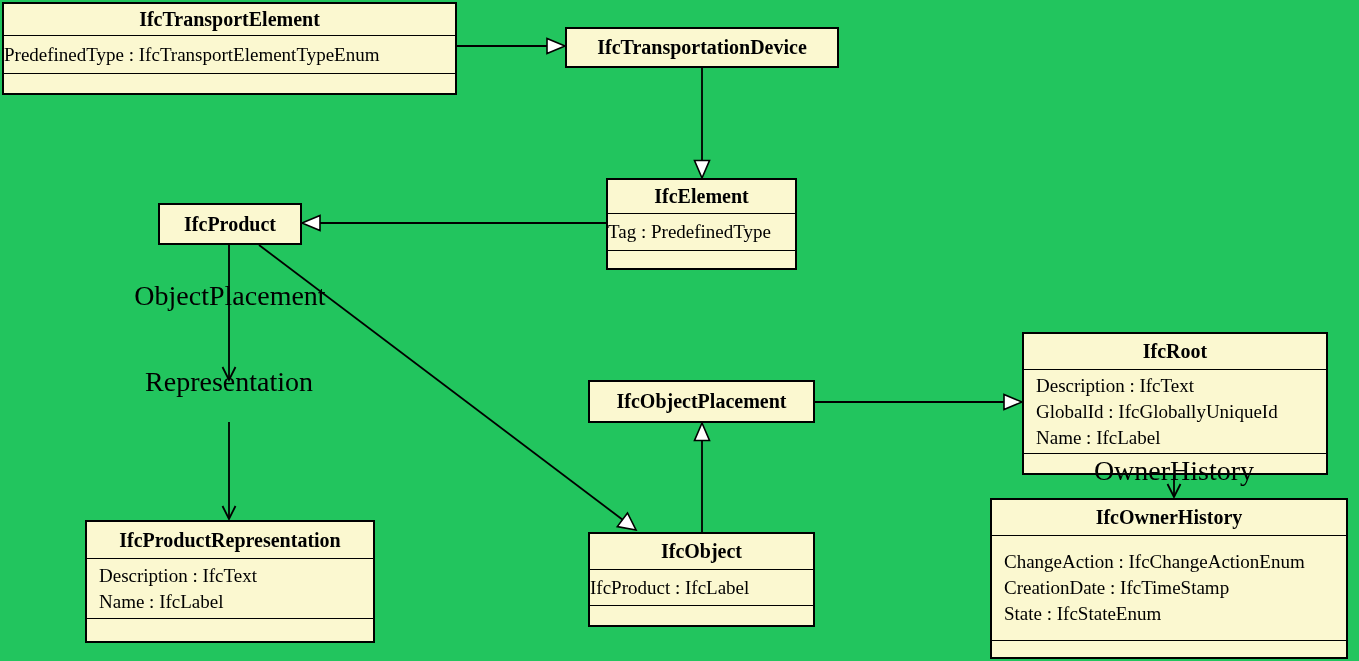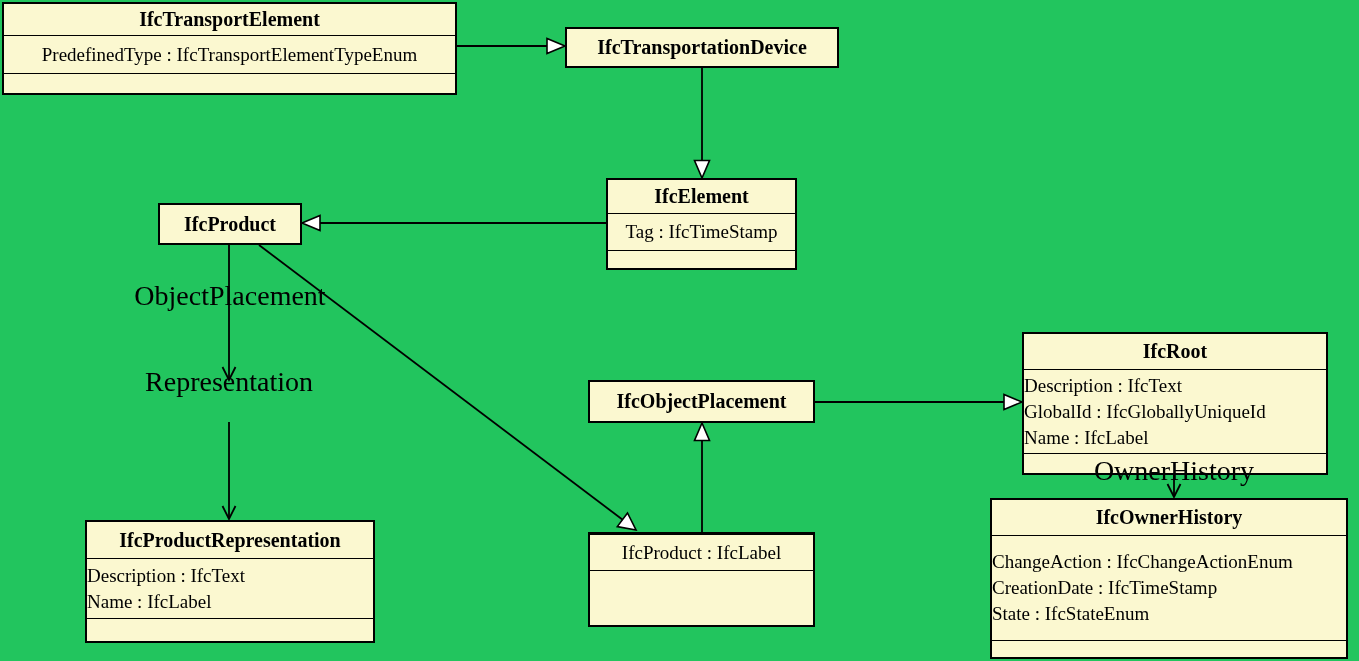--- a/index.html
+++ b/index.html
@@ -41,22 +41,23 @@
     white-space: nowrap;
   }
   .uml-class.single .uml-title { flex: 1 1 auto; }
   .uml-attrs {
     flex: 0 0 auto;
     border-top: 1.5px solid #000;
     display: flex;
     flex-direction: column;
     justify-content: center;
     font-size: 19px;
+    padding-left: 12px;
   }
-  .uml-attrs.center { padding-left: 0; align-items: center; }
+  .uml-attrs.center { padding-left: 0; }
   .uml-attr { line-height: 26px; white-space: nowrap; }
   .uml-empty {
     flex: 1 1 auto;
     border-top: 1.5px solid #000;
   }
   .edge-label {
     position: absolute;
     transform: translate(-50%, -50%);
     font-size: 28px;
     white-space: nowrap;
@@ -107,21 +108,21 @@
     <div class="uml-empty"></div>
   </div>
 
   <div class="uml-class single" style="left:565px;top:27px;width:274px;height:41px">
     <div class="uml-title">IfcTransportationDevice</div>
   </div>
 
   <div class="uml-class" style="left:606px;top:178px;width:191px;height:92px">
     <div class="uml-title" style="height:33px">IfcElement</div>
     <div class="uml-attrs center" style="height:37px">
-      <div class="uml-attr">Tag : IfcTimeStamp</div>
+      <div class="uml-attr">Tag : PredefinedType</div>
     </div>
     <div class="uml-empty"></div>
   </div>
 
   <div class="uml-class single" style="left:158px;top:203px;width:144px;height:42px">
     <div class="uml-title">IfcProduct</div>
   </div>
 
 
   <div class="uml-class" style="left:85px;top:520px;width:290px;height:123px">
@@ -131,20 +132,21 @@
       <div class="uml-attr">Name : IfcLabel</div>
     </div>
     <div class="uml-empty"></div>
   </div>
 
   <div class="uml-class single" style="left:588px;top:380px;width:227px;height:43px">
     <div class="uml-title">IfcObjectPlacement</div>
   </div>
 
   <div class="uml-class" style="left:588px;top:532px;width:227px;height:95px">
+    <div class="uml-title" style="height:35px">IfcObject</div>
     <div class="uml-attrs center" style="height:36px">
       <div class="uml-attr">IfcProduct : IfcLabel</div>
     </div>
     <div class="uml-empty"></div>
   </div>
 
   <div class="uml-class" style="left:1022px;top:332px;width:306px;height:143px">
     <div class="uml-title" style="height:35px">IfcRoot</div>
     <div class="uml-attrs" style="height:84px">
       <div class="uml-attr">Description : IfcText</div>

